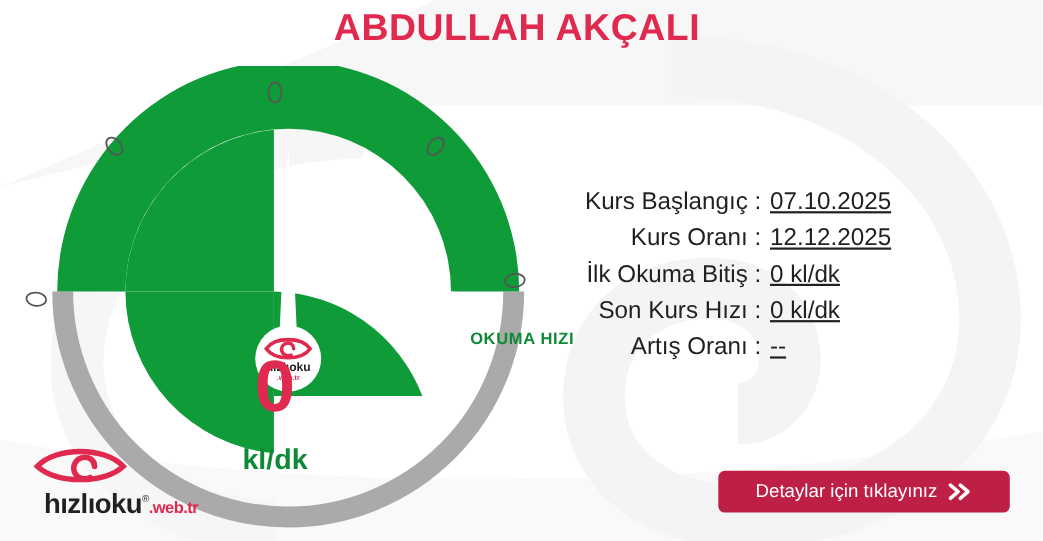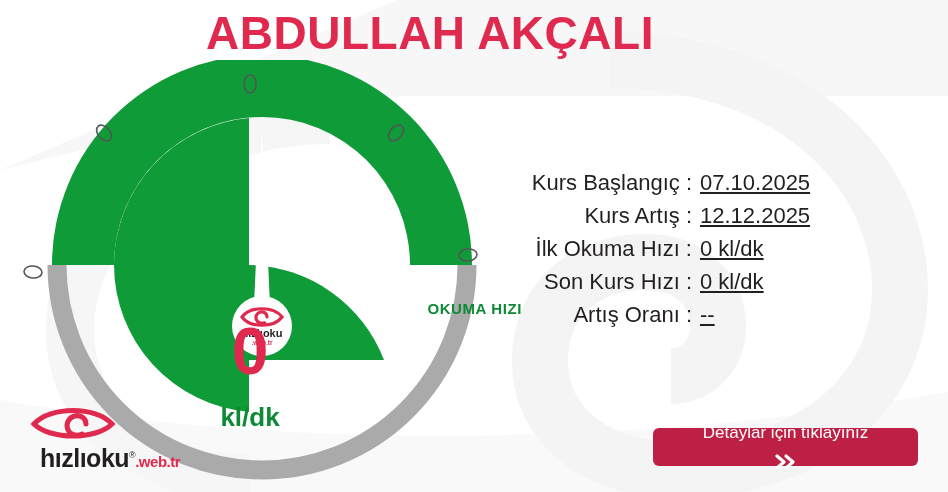--- a/index.html
+++ b/index.html
@@ -25,26 +25,27 @@
     pointer-events: none;
   }
 
   
   .title {
     position: absolute;
     top: 6px;
     left: 0;
     width: 860px;
     text-align: center;
-    font-size: 46px;
+    font-size: 34px;
     font-weight: bold;
     letter-spacing: 0.5px;
     color: #e0294e;
     font-family: "Liberation Sans", sans-serif;
     white-space: nowrap;
+    padding-left: 40px;
   }
 
   
   .gauge-wrap {
     position: absolute;
     left: 0px;
     top: 60px;
     width: 500px;
     height: 432px;
   }
@@ -135,21 +136,20 @@
     height: 38px;
     background: #be2045;
     border-radius: 6px;
     border: none;
     display: flex;
     align-items: center;
     justify-content: center;
     gap: 10px;
     cursor: pointer;
     padding: 0;
-    flex-direction: column;
   }
   .details-btn-label {
     font-size: 17px;
     color: #ffffff;
     font-family: "Liberation Sans", sans-serif;
   }
   .chev {
     display: inline-block;
     line-height: 0;
   }
@@ -247,25 +247,25 @@
     <div class="gauge-value">0</div>
     <div class="gauge-unit">kl/dk</div>
   </div>
 
   <div class="info">
     <div class="info-row">
       <span class="info-label">Kurs Başlangıç :</span>
       <span class="info-value">07.10.2025</span>
     </div>
     <div class="info-row">
-      <span class="info-label">Kurs Artış :</span>
+      <span class="info-label">Kurs Oranı :</span>
       <span class="info-value">12.12.2025</span>
     </div>
     <div class="info-row">
-      <span class="info-label">İlk Okuma Hızı :</span>
+      <span class="info-label">İlk Okuma Bitiş :</span>
       <span class="info-value">0 kl/dk</span>
     </div>
     <div class="info-row">
       <span class="info-label">Son Kurs Hızı :</span>
       <span class="info-value">0 kl/dk</span>
     </div>
     <div class="info-row">
       <span class="info-label">Artış Oranı :</span>
       <span class="info-value">--</span>
     </div>

